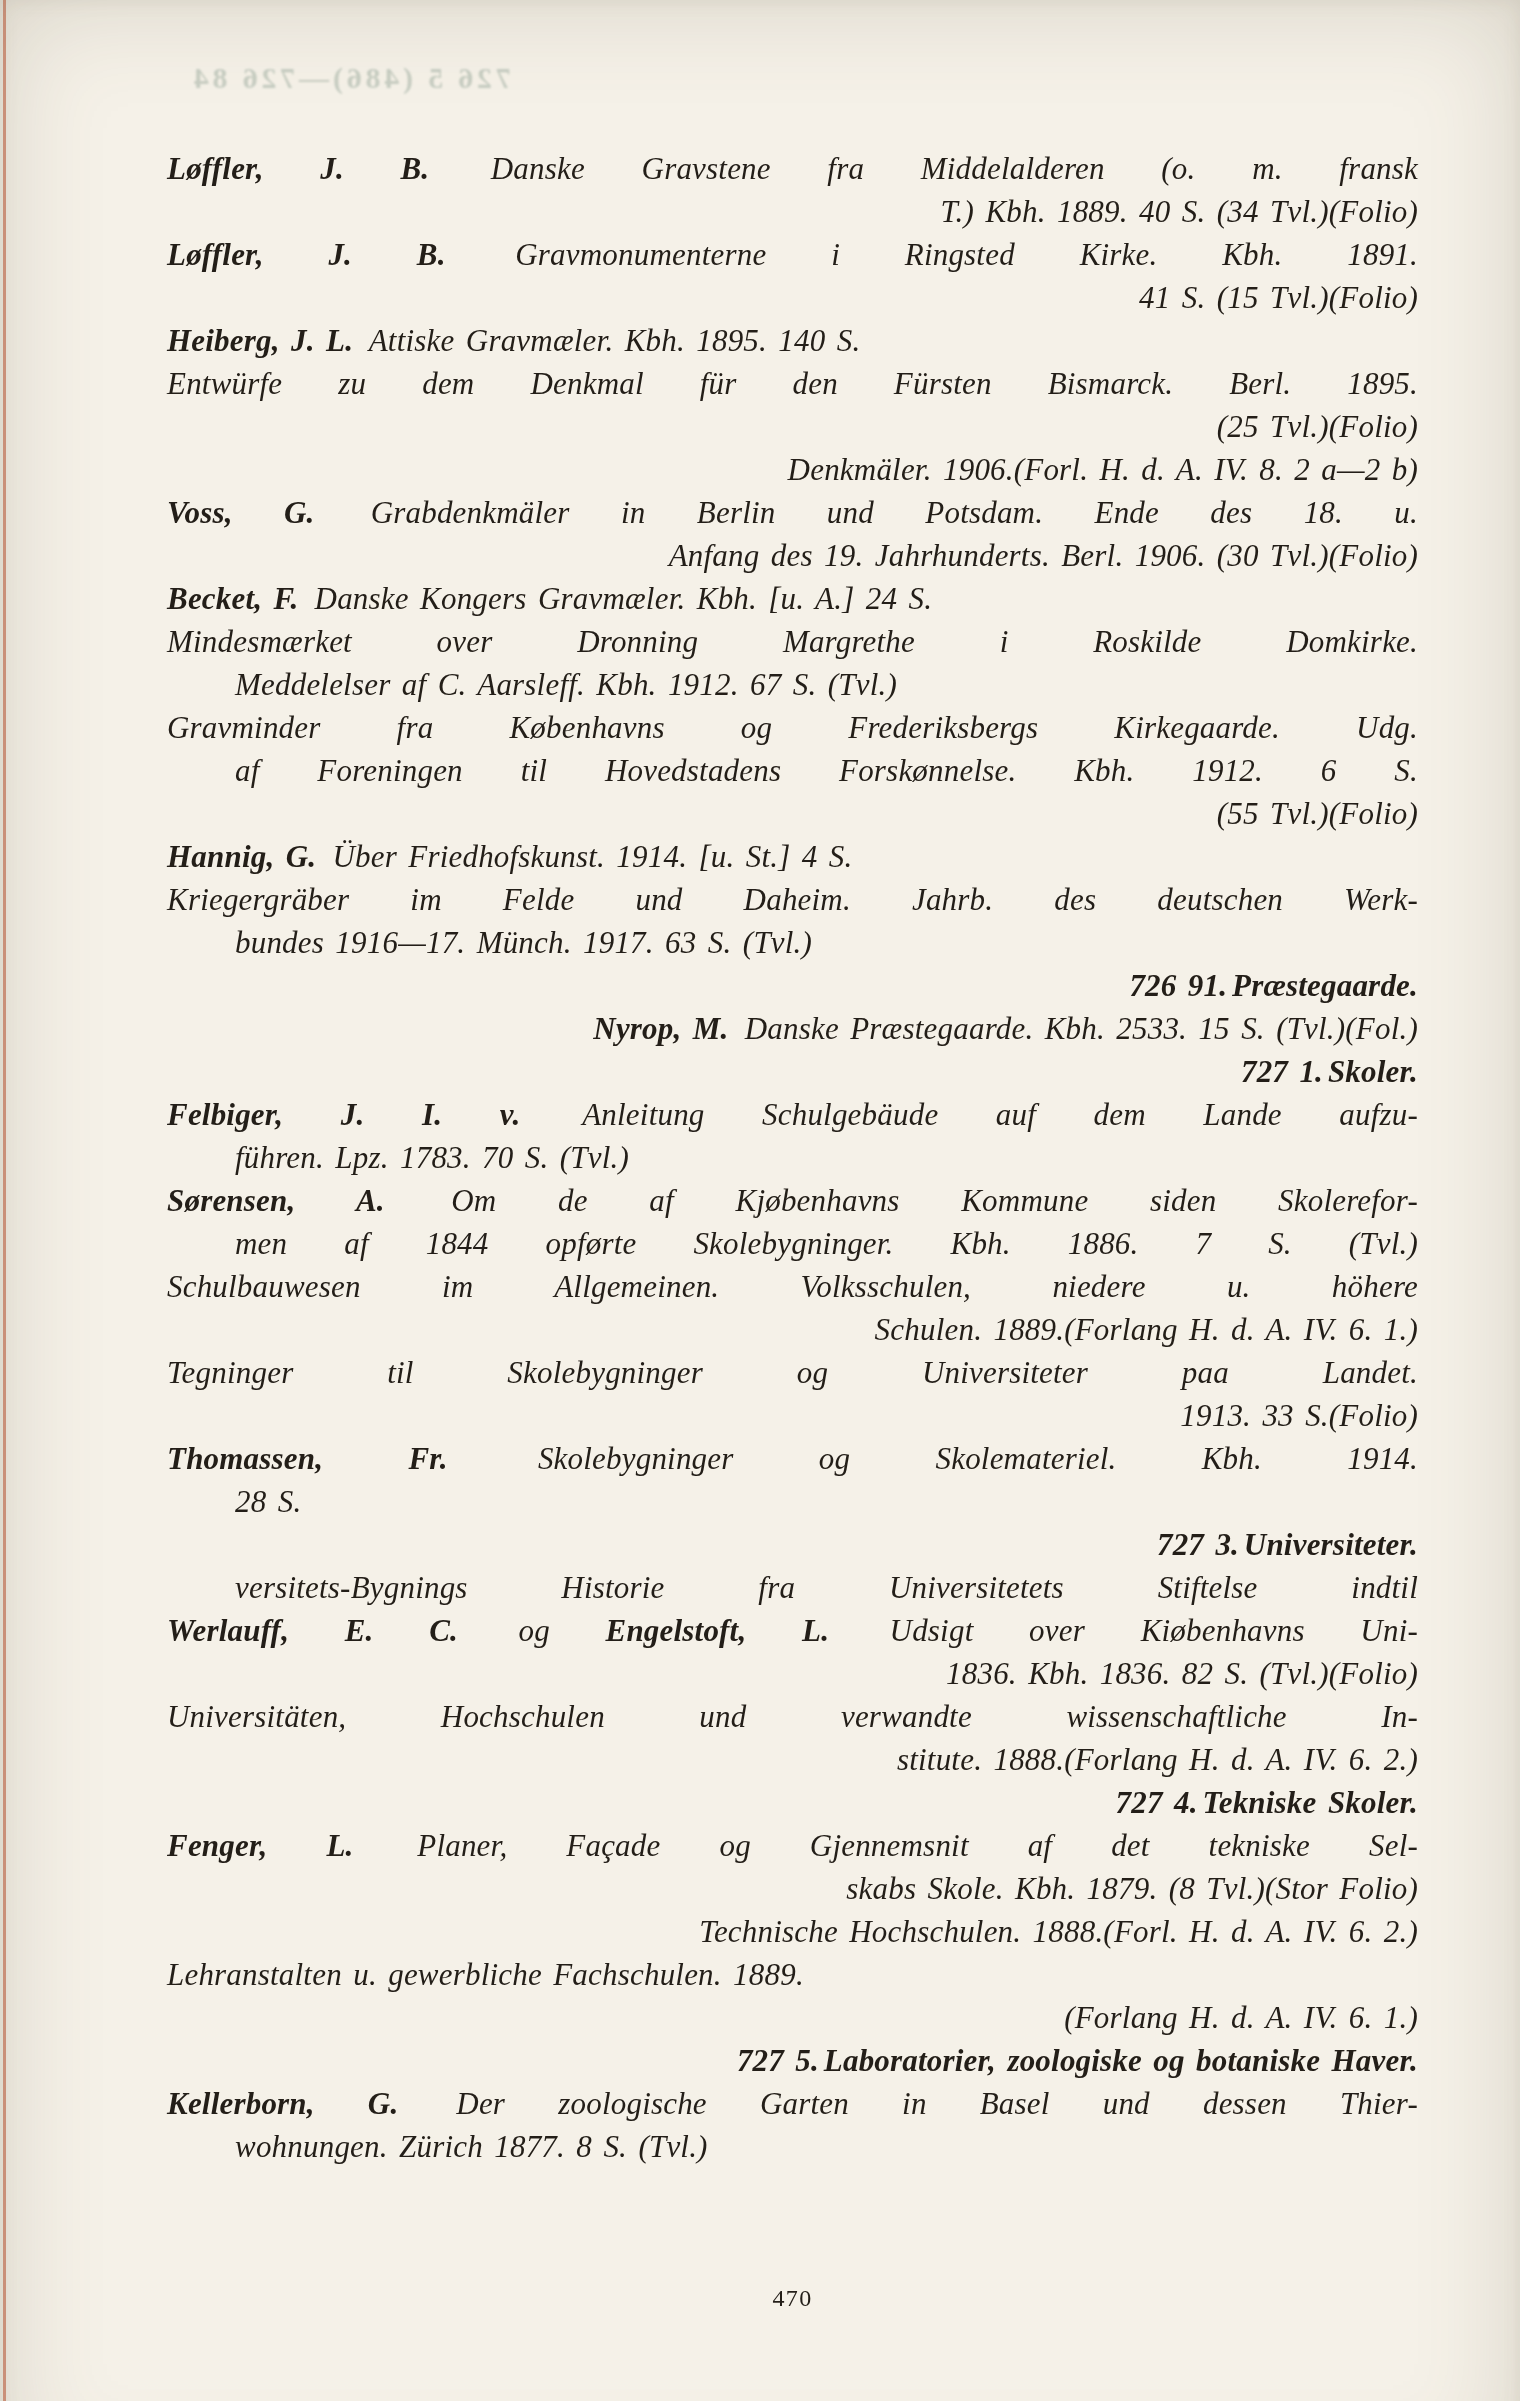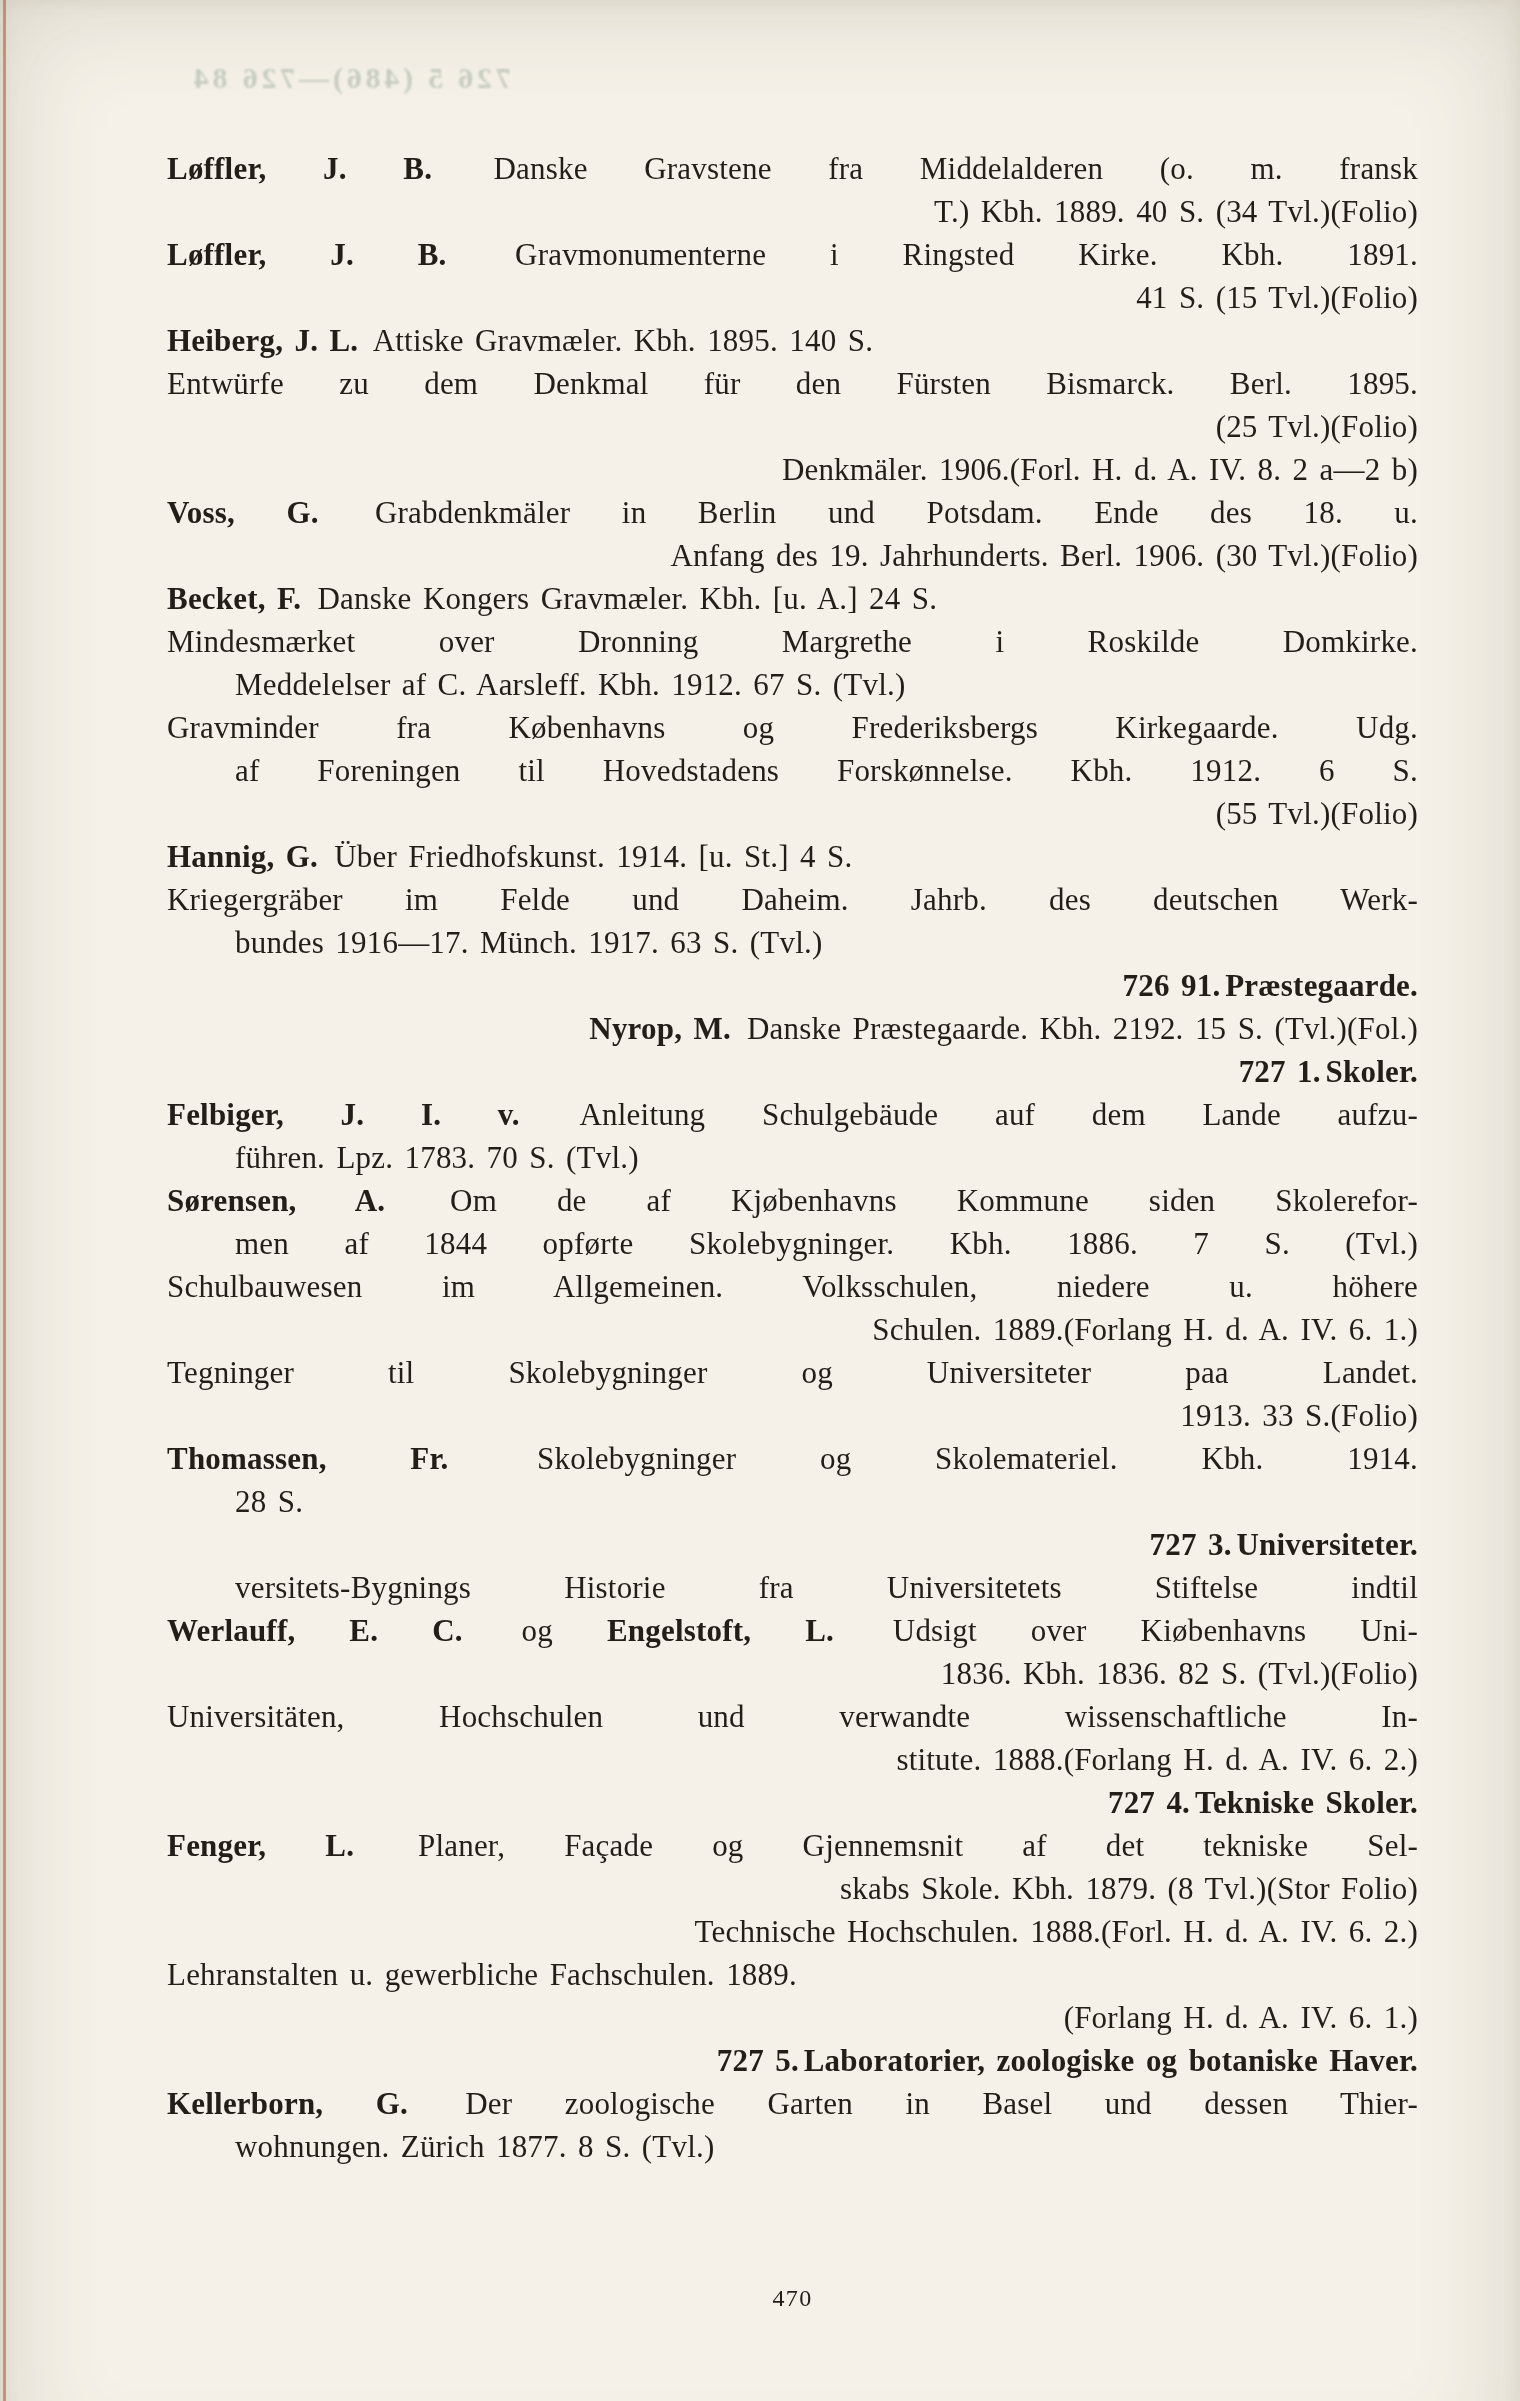--- a/index.html
+++ b/index.html
@@ -57,21 +57,21 @@
   .text-block {
     position: absolute;
     left: 167px;
     top: 147px;
     width: 1251px;
     font-size: 31px;
     line-height: 43px;
     letter-spacing: 0.2px;
     word-spacing: 3.4px;
   }
-  .line { height: 43px; }
+  .line { height: 43px; font-style: italic; }
   .line.split {
     display: flex;
     justify-content: flex-end;
     align-items: baseline;
   }
   .line.justify {
     text-align: justify;
     text-align-last: justify;
   }
   .line.indent { padding-left: 68px; }
@@ -131,21 +131,21 @@
         <span class="right-note">(Folio)</span>
       </div>
       <div class="line plain"><span class="seg-b">Hannig, G.</span><span class="seg-n"> Über Friedhofskunst. 1914. [u. St.] 4 S.</span></div>
       <div class="line justify"><span class="seg-n">Kriegergräber im Felde und Daheim. Jahrb. des deutschen Werk-</span></div>
       <div class="line plain indent"><span class="seg-n">bundes 1916—17. Münch. 1917. 63 S. (Tvl.)</span></div>
       <div class="line split">
         <span class="left-part"><span class="seg-b">726 91.</span></span>
         <span class="right-note b">Præstegaarde.</span>
       </div>
       <div class="line split">
-        <span class="left-part"><span class="seg-b">Nyrop, M.</span><span class="seg-n"> Danske Præstegaarde. Kbh. 2192. 15 S. (Tvl.)</span></span>
+        <span class="left-part"><span class="seg-b">Nyrop, M.</span><span class="seg-n"> Danske Præstegaarde. Kbh. 2533. 15 S. (Tvl.)</span></span>
         <span class="right-note">(Fol.)</span>
       </div>
       <div class="line split">
         <span class="left-part"><span class="seg-b">727 1.</span></span>
         <span class="right-note b">Skoler.</span>
       </div>
       <div class="line justify"><span class="seg-b">Felbiger, J. I. v.</span><span class="seg-n"> Anleitung Schulgebäude auf dem Lande aufzu-</span></div>
       <div class="line plain indent"><span class="seg-n">führen. Lpz. 1783. 70 S. (Tvl.)</span></div>
       <div class="line justify"><span class="seg-b">Sørensen, A.</span><span class="seg-n"> Om de af Kjøbenhavns Kommune siden Skolerefor-</span></div>
       <div class="line justify indent"><span class="seg-n">men af 1844 opførte Skolebygninger. Kbh. 1886. 7 S. (Tvl.)</span></div>

